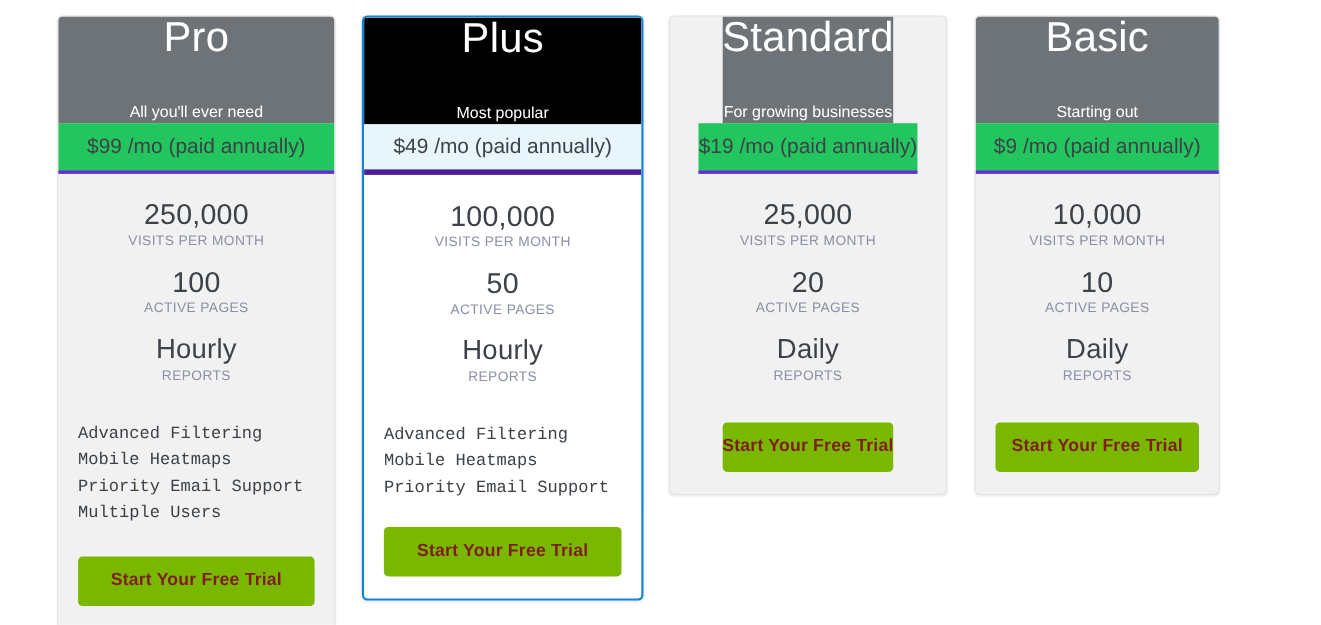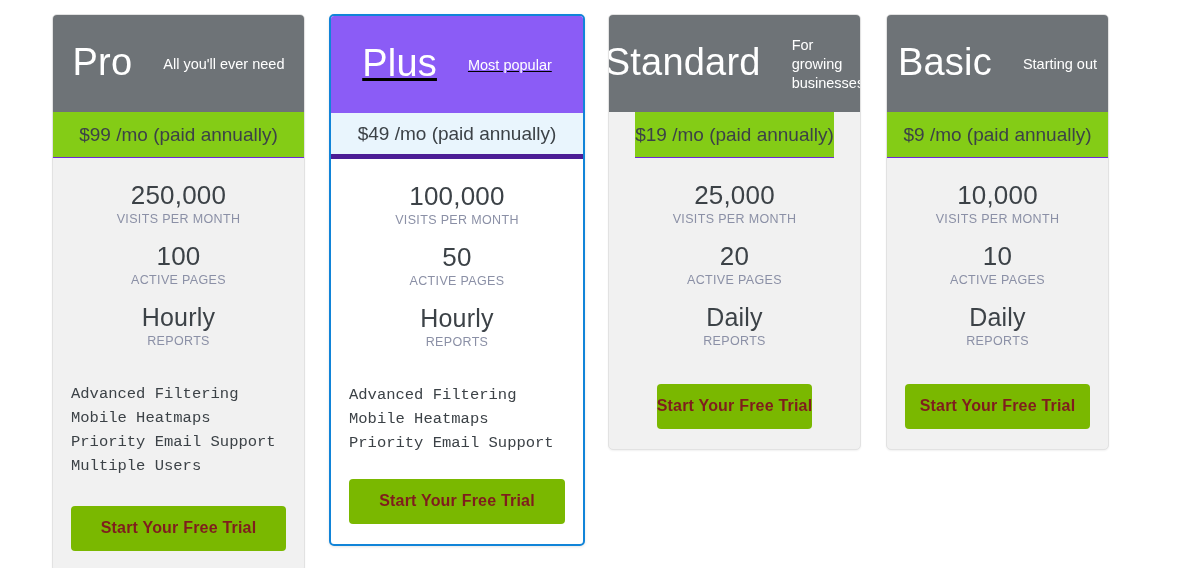--- a/index.html
+++ b/index.html
@@ -45,28 +45,28 @@
   
   #card-pro      { left: 52px;  }
   #card-plus     { left: 329px; width: 256px; }
   #card-standard { left: 608px; align-items: center; }
   #card-basic    { left: 886px; width: 223px; }
 
   
   .plan-header {
     height: 97px;
     display: flex;
-    flex-direction: row;
+    flex-direction: column;
     align-items: center;
     justify-content: center;
     background: #6e7377;
     padding-bottom: 4px;
     gap: 31px;
   }
-  .featured-card .plan-header { background: #8b5cf6; text-decoration: underline; }
+  .featured-card .plan-header { background: #000000; }
 
   .plan-name {
     font-size: 38px;
     line-height: 44px;
     font-weight: 400;
     color: #ffffff;
     letter-spacing: 0.2px;
   }
 
   .plan-tagline {
@@ -76,22 +76,22 @@
     font-weight: 400;
     margin-top: 6px;
   }
 
   
   .plan-price-bar {
     height: 46px;
     display: flex;
     align-items: center;
     justify-content: center;
-    background: #84cc16;
-    border-bottom: 1px solid #6d28d9;
+    background: #22c55e;
+    border-bottom: 3px solid #6d28d9;
     font-size: 19px;
     color: #3c4247;
     white-space: pre;
   }
   .featured-card .plan-price-bar {
     background: #e9f5fd;
     border-bottom: 5px solid #4c1d95;
   }
   .price-amount { font-weight: 400; }
 

